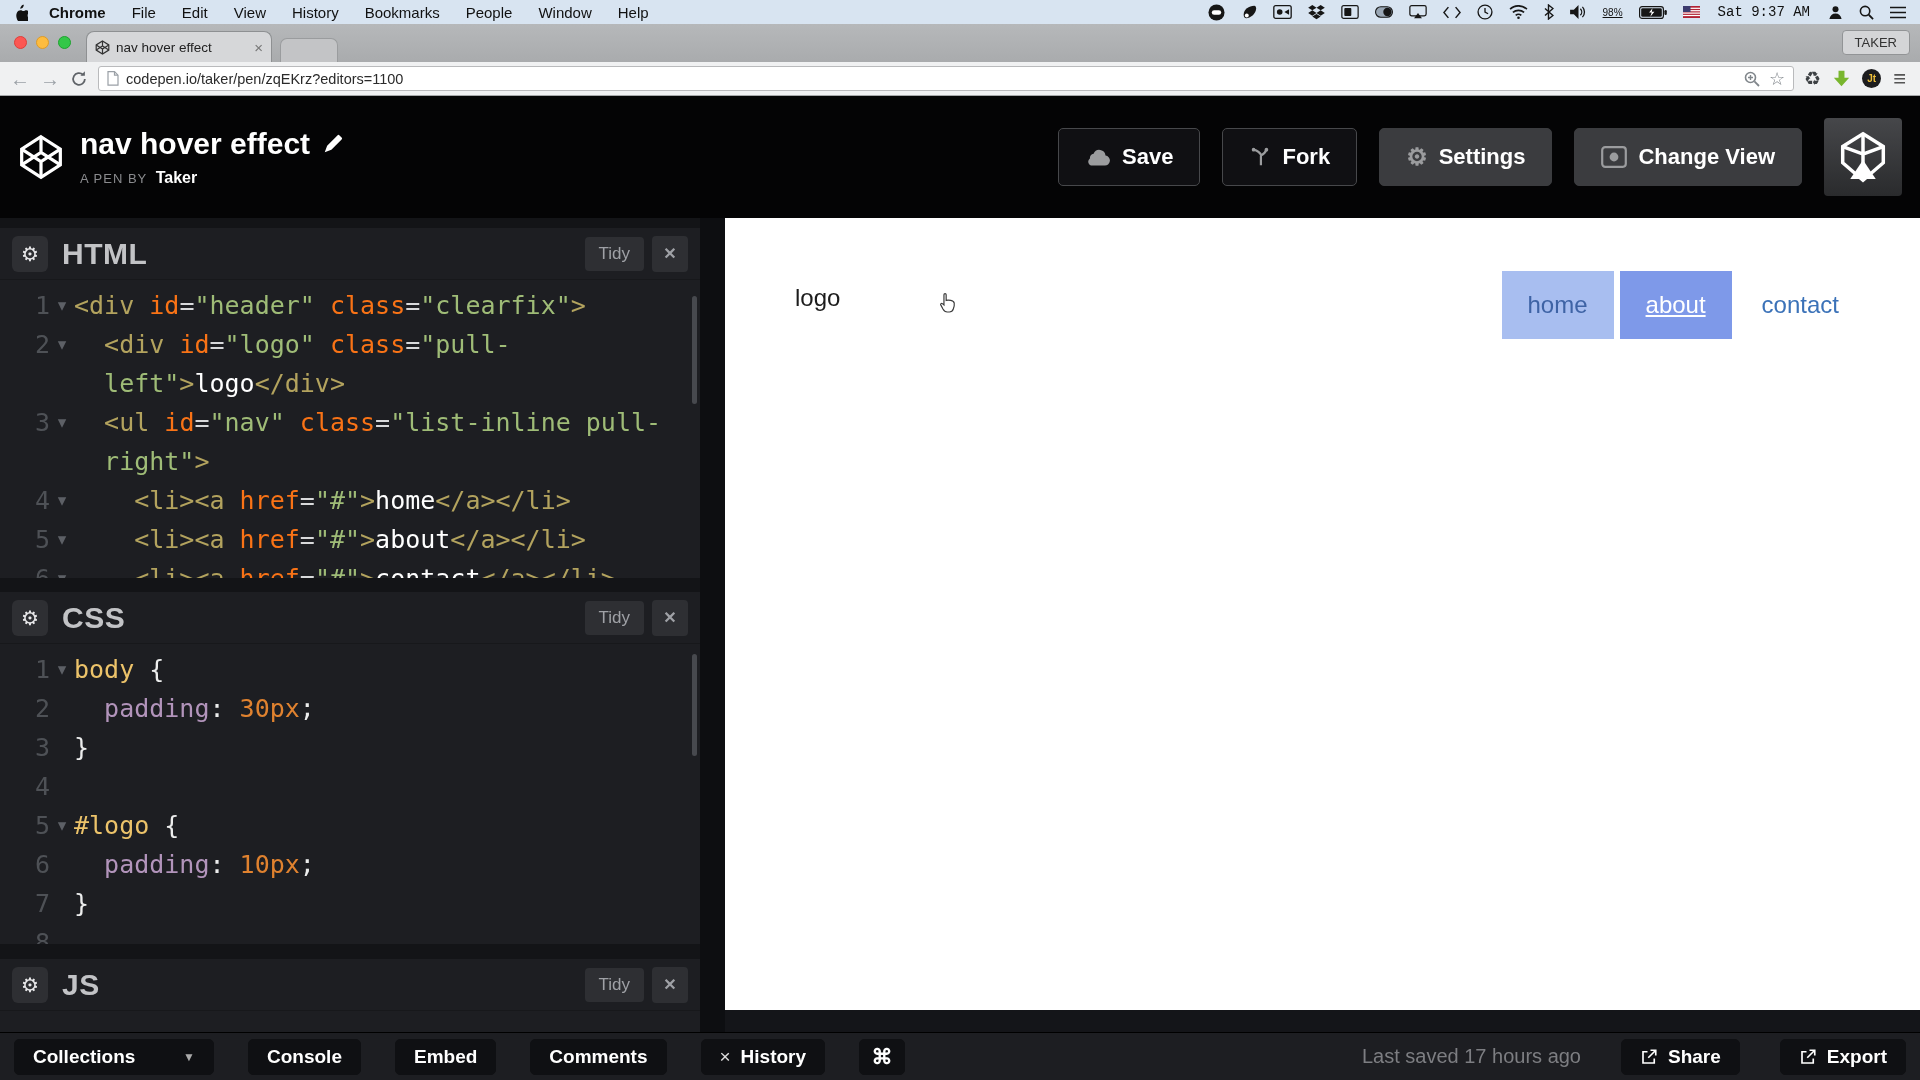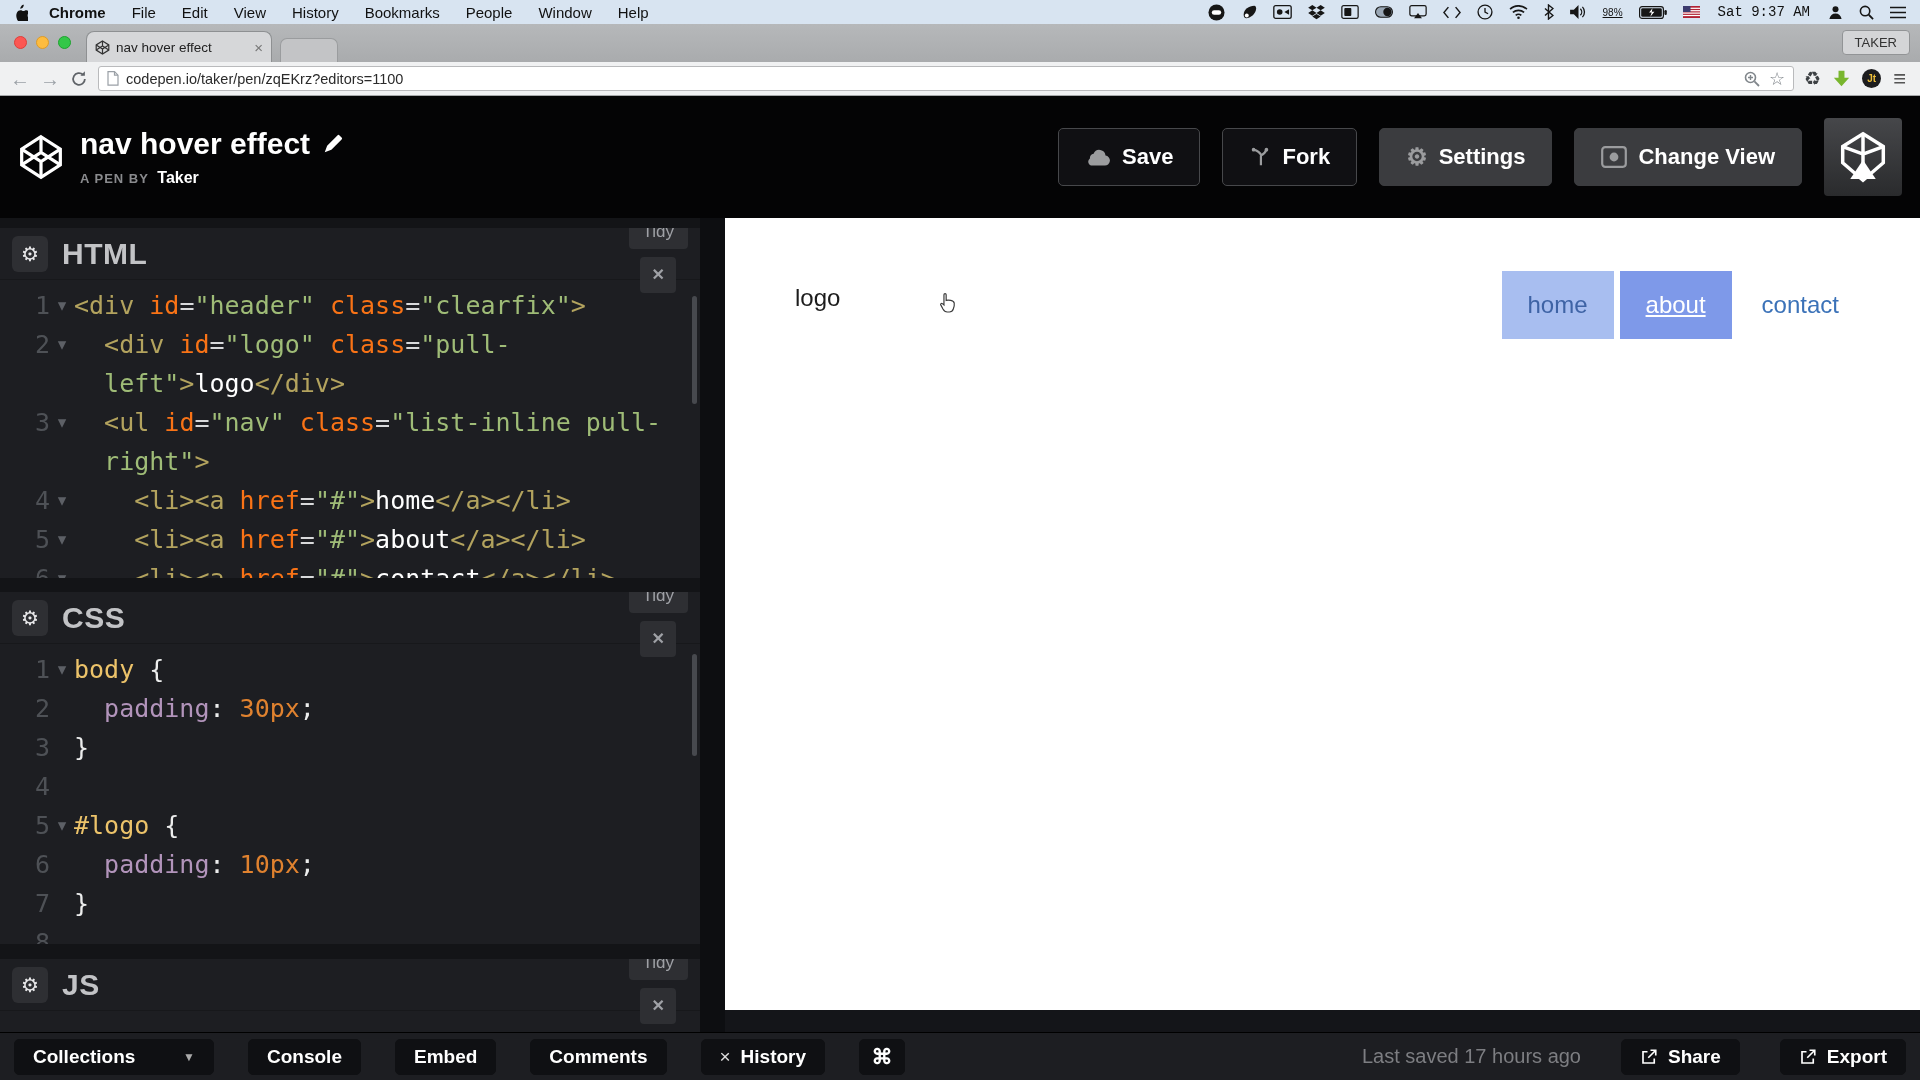--- a/index.html
+++ b/index.html
@@ -40,38 +40,38 @@
   .ext-row { display:flex; align-items:center; gap:12px; padding-right:4px; }
   .ext-badge { width:19px; height:19px; border-radius:50%; background:#1c1c1e; color:#ecbe3a; font-size:10px; font-weight:bold; display:flex; align-items:center; justify-content:center; }
   .hamburger { font-size:22px; color:#555; line-height:0.8; }
 
   
   .penheader { height:122px; background:#040405; display:flex; align-items:center; padding:0 18px; }
   .cp-logo { width:46px; height:46px; margin-right:16px; }
   .title-block { display:flex; flex-direction:column; gap:8px; }
   .pen-title-row { display:flex; align-items:center; gap:12px; }
   .pen-title { color:#fff; font-size:30px; font-weight:bold; }
-  .byline { font-size:13px; color:#8a8b8e; letter-spacing:1px;font-weight:bold; }
+  .byline { font-size:13px; color:#8a8b8e; letter-spacing:1px; }
   .byline b { color:#fff; font-size:16px; letter-spacing:0; margin-left:4px; }
   .header-actions { margin-left:auto; display:flex; align-items:center; gap:22px; }
   .hbtn { height:58px; border-radius:5px; display:flex; align-items:center; gap:11px; padding:0 26px; color:#fff; font-size:22px; font-weight:bold; }
   .hbtn.dark { background:#101013; border:1px solid #47484b; }
   .hbtn.gray { background:#3b3c3f; border:1px solid #3b3c3f; }
   .avatar { width:78px; height:78px; border-radius:4px; background:linear-gradient(#46474a,#2a2b2d); display:flex; align-items:center; justify-content:center; }
 
   
   .main { display:flex; height:814px; background:#131417; }
   .editors { width:700px; display:flex; flex-direction:column; background:#131417; }
   .vgutter { width:25px; background:#0d0e11; }
   .strip { background:#131417; }
   .panel { background:#1d1e22; position:relative; overflow:hidden; }
   .panel-head { height:52px; display:flex; align-items:center; padding:0 12px; gap:14px; border-bottom:1px solid #17181b; }
   .gearbtn { width:36px; height:36px; background:#2e2f33; border-radius:6px; display:flex; align-items:center; justify-content:center; color:#e8e8ea; font-size:20px; }
   .panel-title { font-size:30px; font-weight:bold; color:#c2c3c6; letter-spacing:.5px; }
-  .panel-actions { margin-left:auto; display:flex; gap:8px; align-items:center;flex-direction:column; }
+  .panel-actions { margin-left:auto; display:flex; gap:8px; align-items:center; }
   .tidybtn { background:#2e2f33; color:#9fa1a6; font-size:17px; padding:7px 14px; border-radius:4px; }
   .xbtn { width:36px; height:36px; background:#2e2f33; color:#9fa1a6; border-radius:4px; display:flex; align-items:center; justify-content:center; font-size:16px; font-weight:bold; }
   .codearea { position:relative; padding:6px 10px 0 6px; font-family:"DejaVu Sans Mono", monospace; font-size:25px; }
   .cm-line { display:flex; align-items:flex-start; line-height:39px; }
   .cm-num { width:44px; text-align:right; color:#4e5156; flex:none; }
   .cm-fold { width:24px; text-align:center; color:#5d6066; font-size:17px; flex:none; font-family:"DejaVu Sans", sans-serif; }
   .cm-code { flex:1; white-space:pre-wrap; color:#d8d9db; }
   .tk-t { color:#b3a35e; }
   .tk-a { color:#f97316; }
   .tk-s { color:#9fbc77; }

